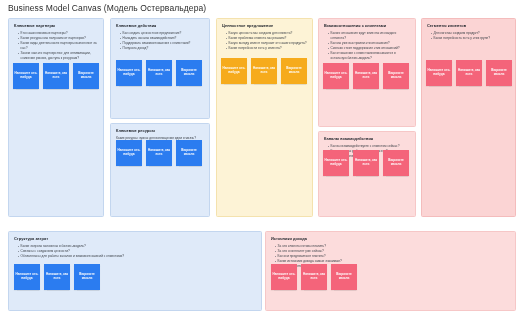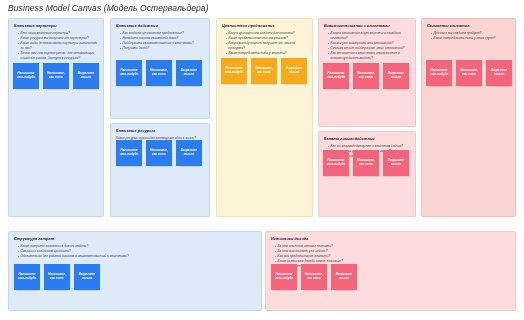--- a/index.html
+++ b/index.html
@@ -2,21 +2,21 @@
 <html><head>
 <meta charset="utf-8">
 <style>
   html,body{margin:0;padding:0;}
   body{
     width:524px;height:320px;overflow:hidden;
     background:#ffffff;
     font-family:"Liberation Sans","DejaVu Sans",sans-serif;
     -webkit-font-smoothing:antialiased;
   }
-  #canvas{position:relative;width:480px;height:320px;box-sizing:border-box;font-style:italic;}
+  #canvas{position:relative;width:480px;height:320px;box-sizing:border-box;}
 
   .page-title{
     position:absolute;left:8px;top:3px;
     font-size:8.5px;color:#2b2b2b;letter-spacing:.1px;white-space:nowrap;
   }
 
   
   .panel{position:absolute;box-sizing:border-box;border-radius:1.5px;overflow:hidden;}
   .panel.blue{background:#dfeaf9;border:0.5px solid #c3d6ef;}
   .panel.yellow{background:#fdf3d6;border:0.5px solid #f4e2ae;}

